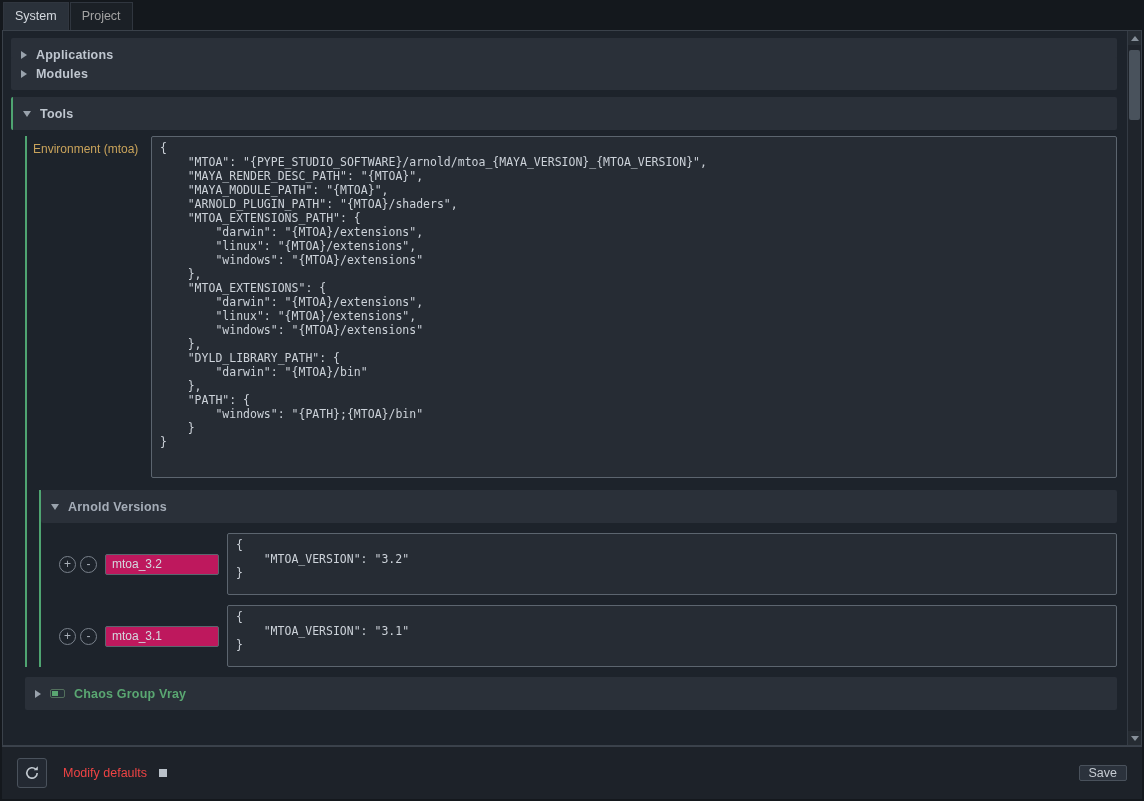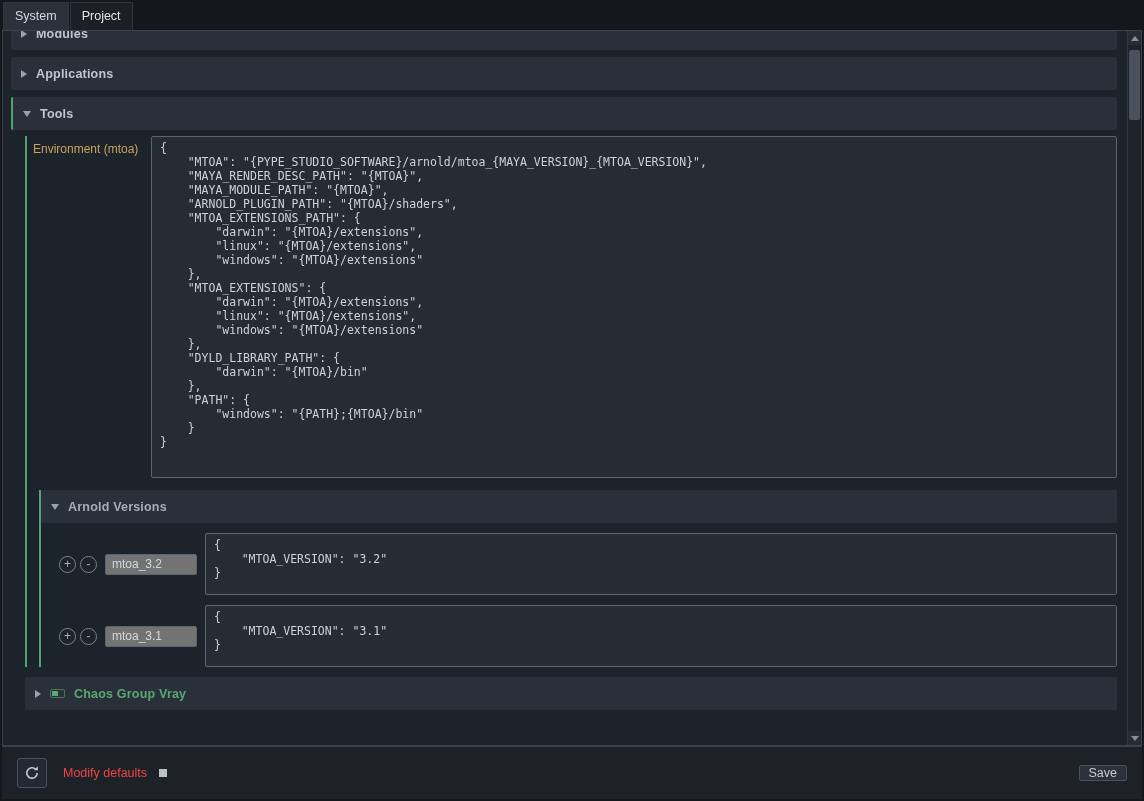--- a/index.html
+++ b/index.html
@@ -3,21 +3,21 @@
 <meta charset="utf-8">
 <style>
   * { margin:0; padding:0; box-sizing:border-box; }
   html,body { background:#14181d; }
   body { font-family:"Liberation Sans", sans-serif; }
 
   .window { width:1144px; height:801px; background:#14181d; display:flex; flex-direction:column; overflow:hidden; }
 
   
   .tabbar { height:30px; background:#14181d; display:flex; align-items:flex-end; padding-left:3px; }
-  .tab { padding:6px 11px 7px; font-size:12.5px; color:#e5e5e5; background:#1b2026;
+  .tab { padding:6px 11px 7px; font-size:12.5px; color:#a3a3a3; background:#1b2026;
          border:1px solid #30363f; border-bottom:none; margin-right:1px; cursor:default; }
   .tab.active { background:#2a313a; color:#d4d9df; }
 
   
   .main { flex:1; margin:0 2px; border:1px solid #3a414a; background:#1d232b; display:flex; overflow:hidden; }
   .scroll-content { flex:1; overflow:hidden; padding:0 10px 0 8px; }
 
   .sec-header { height:33px; background:#2a3039; border-radius:2px; display:flex; align-items:center;
                 padding:0 10px; margin-top:7px; cursor:default; }
   .sec-label { font-size:12.5px; font-weight:bold; color:#bfc6cf; margin-left:9px; letter-spacing:.2px; }
@@ -50,21 +50,21 @@
   textarea.big { flex:1; height:342px; }
   textarea.small { flex:1; height:62px; margin-left:8px; }
 
   
   .versions { margin-left:12px; margin-top:12px; }
   .versions > .sec-header { margin-top:0; }
   .version-row { display:flex; align-items:center; margin:10px 0 10px 18px; }
   .circle { width:17px; height:17px; border-radius:50%; border:1px solid #7a828c; background:transparent;
             color:#aab1ba; font-size:12px; line-height:14px; text-align:center; padding:0; margin-right:4px;
             font-family:"Liberation Sans", sans-serif; cursor:default; }
-  .txt { width:92px; height:21px; background:#737373; border:1px solid #5c656f; border-radius:2px;
+  .txt { width:114px; height:21px; background:#be185d; border:1px solid #5c656f; border-radius:2px;
          color:#d4d9df; font-size:12px; padding:2px 6px; margin-left:4px; outline:none; }
 
   .vray-gap { margin-top:10px; }
 
   
   .scrollbar { width:14px; flex:none; background:#1f242b; border-left:1px solid #343b44;
                display:flex; flex-direction:column; }
   .sb-arrow { height:14px; flex:none; display:flex; align-items:center; justify-content:center; background:#262c33; }
   .sb-arrow .t { width:0; height:0; }
   .sb-arrow.up .t { border-bottom:5px solid #8790-9a; }
@@ -90,31 +90,31 @@
 <div class="window">
 
   <div class="tabbar">
     <div class="tab active">System</div>
     <div class="tab">Project</div>
   </div>
 
   <div class="main">
     <div class="scroll-content">
 
+      <div class="section">
+        <div class="sec-header">
+          <span class="tri right"></span>
+          <span class="sec-label">Applications</span>
+        </div>
+      </div>
+
       <div class="section clipped">
         <div class="sec-header">
           <span class="tri right"></span>
           <span class="sec-label">Modules</span>
-        </div>
-      </div>
-
-      <div class="section">
-        <div class="sec-header">
-          <span class="tri right"></span>
-          <span class="sec-label">Applications</span>
         </div>
       </div>
 
       <div class="section">
         <div class="sec-header modified">
           <span class="tri down"></span>
           <span class="sec-label">Tools</span>
         </div>
 
         <div class="subsection barred">

